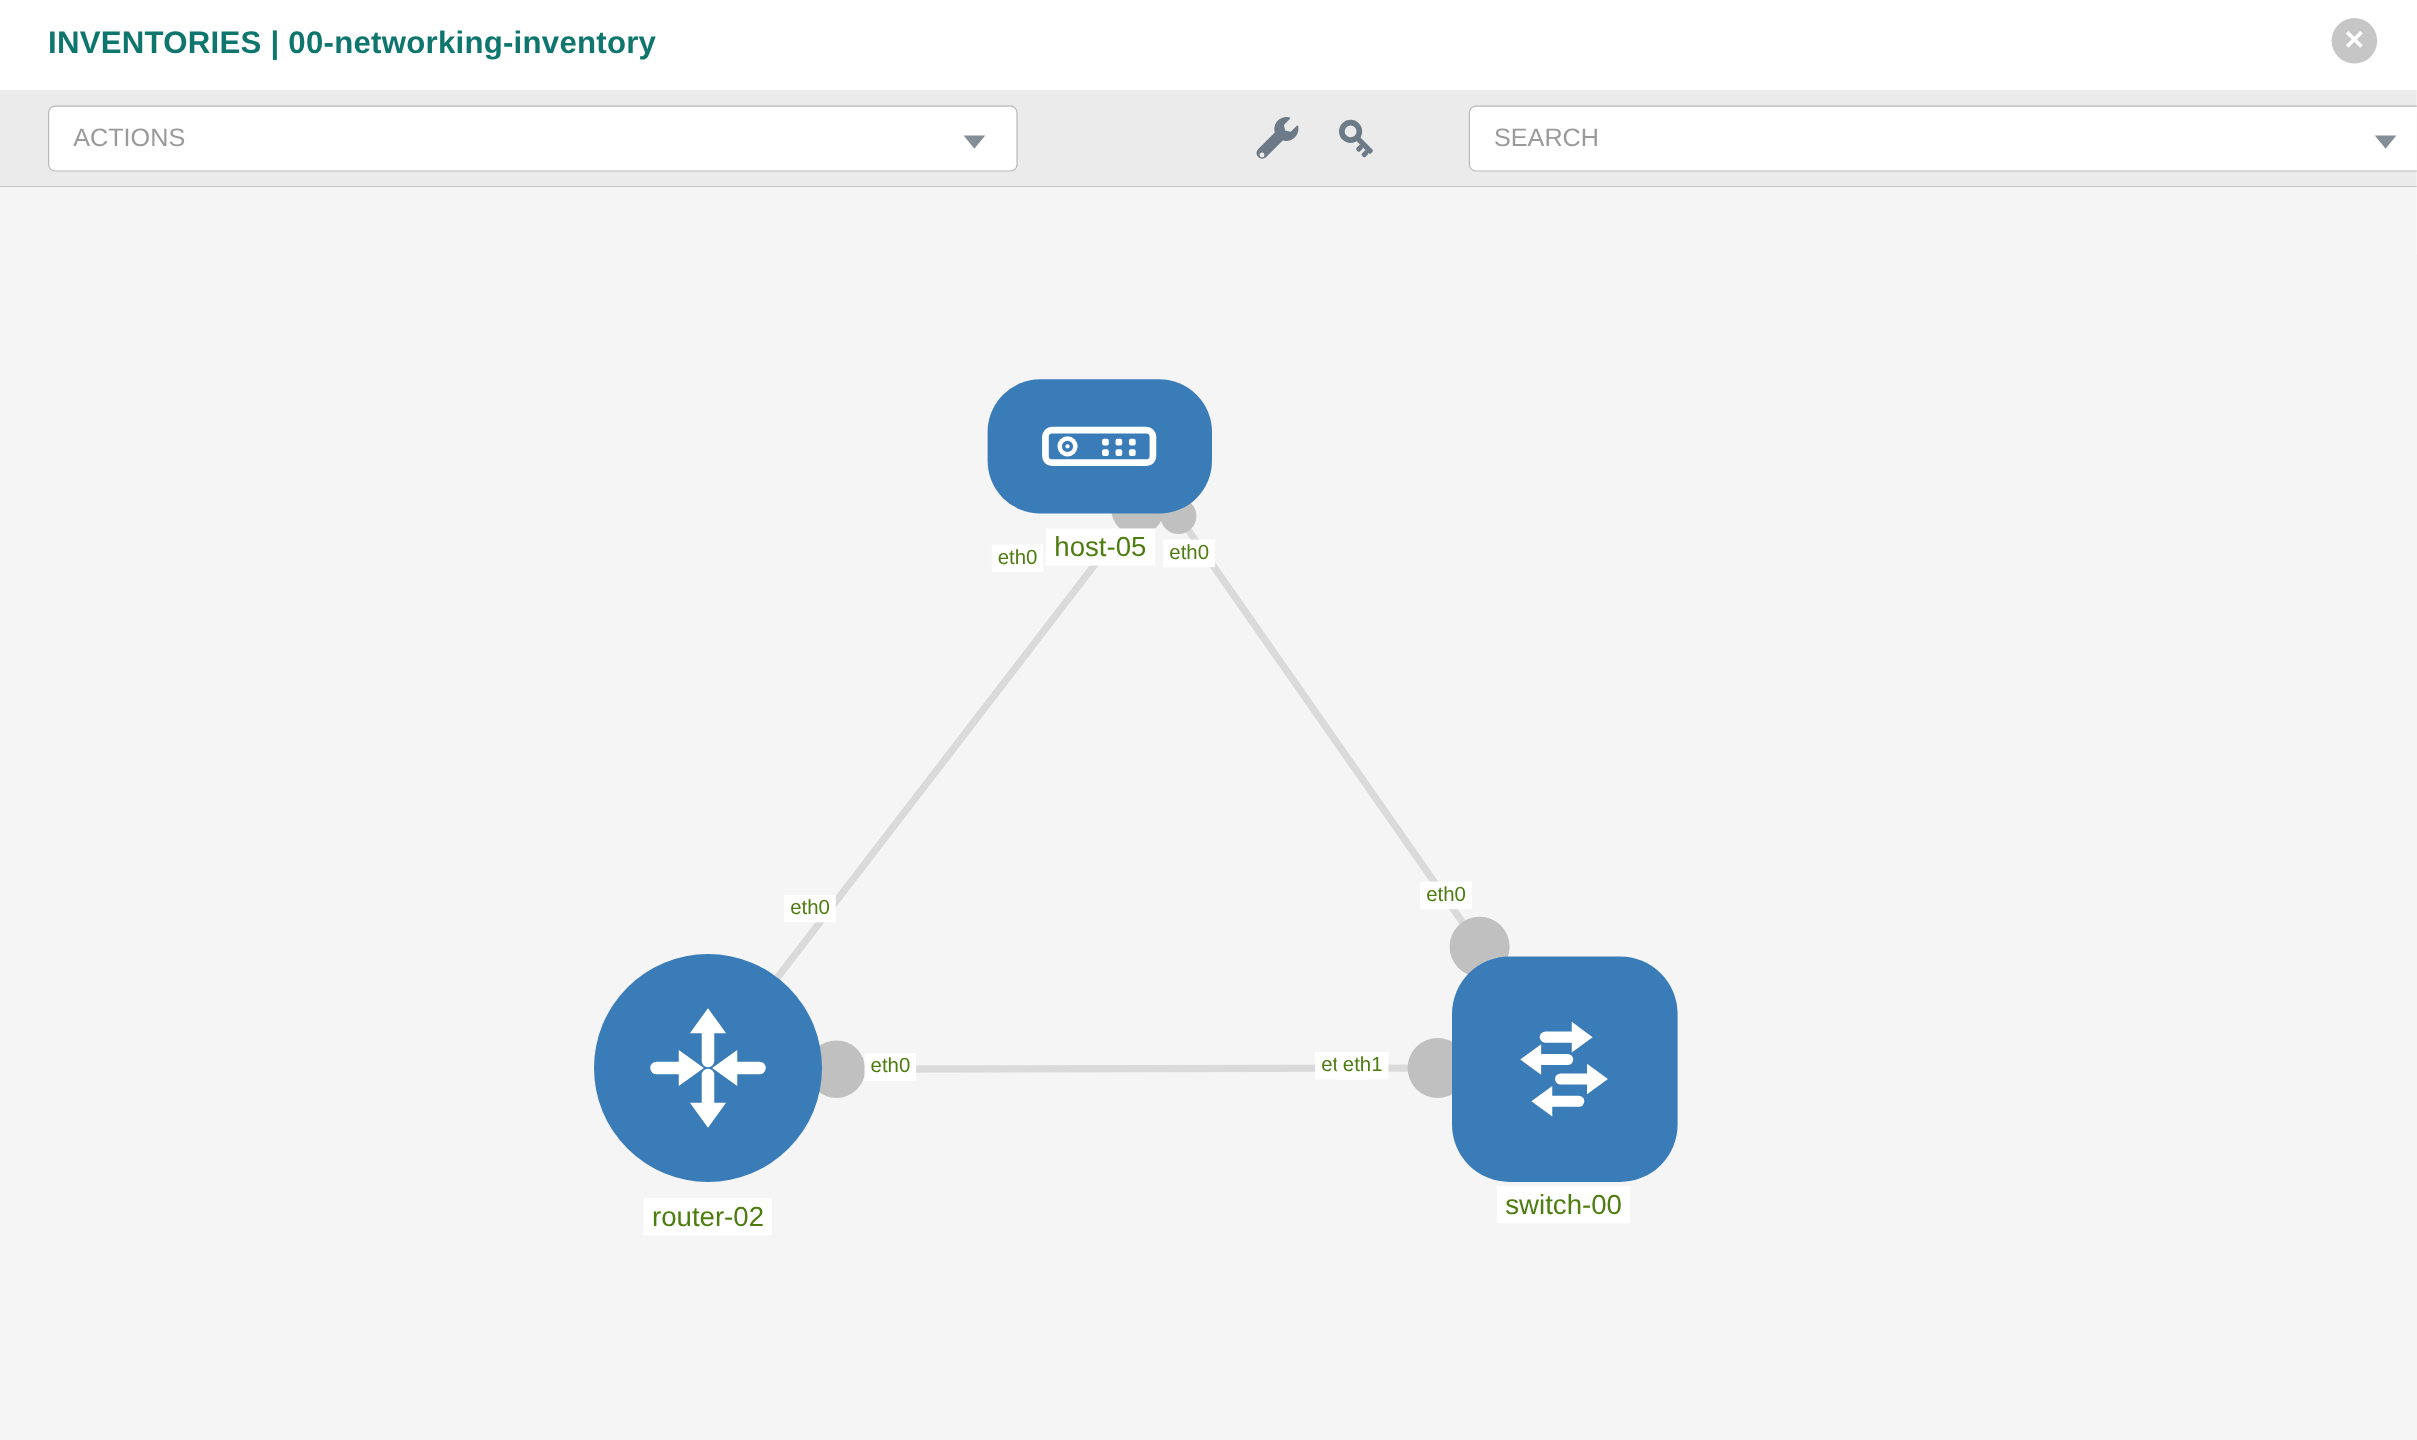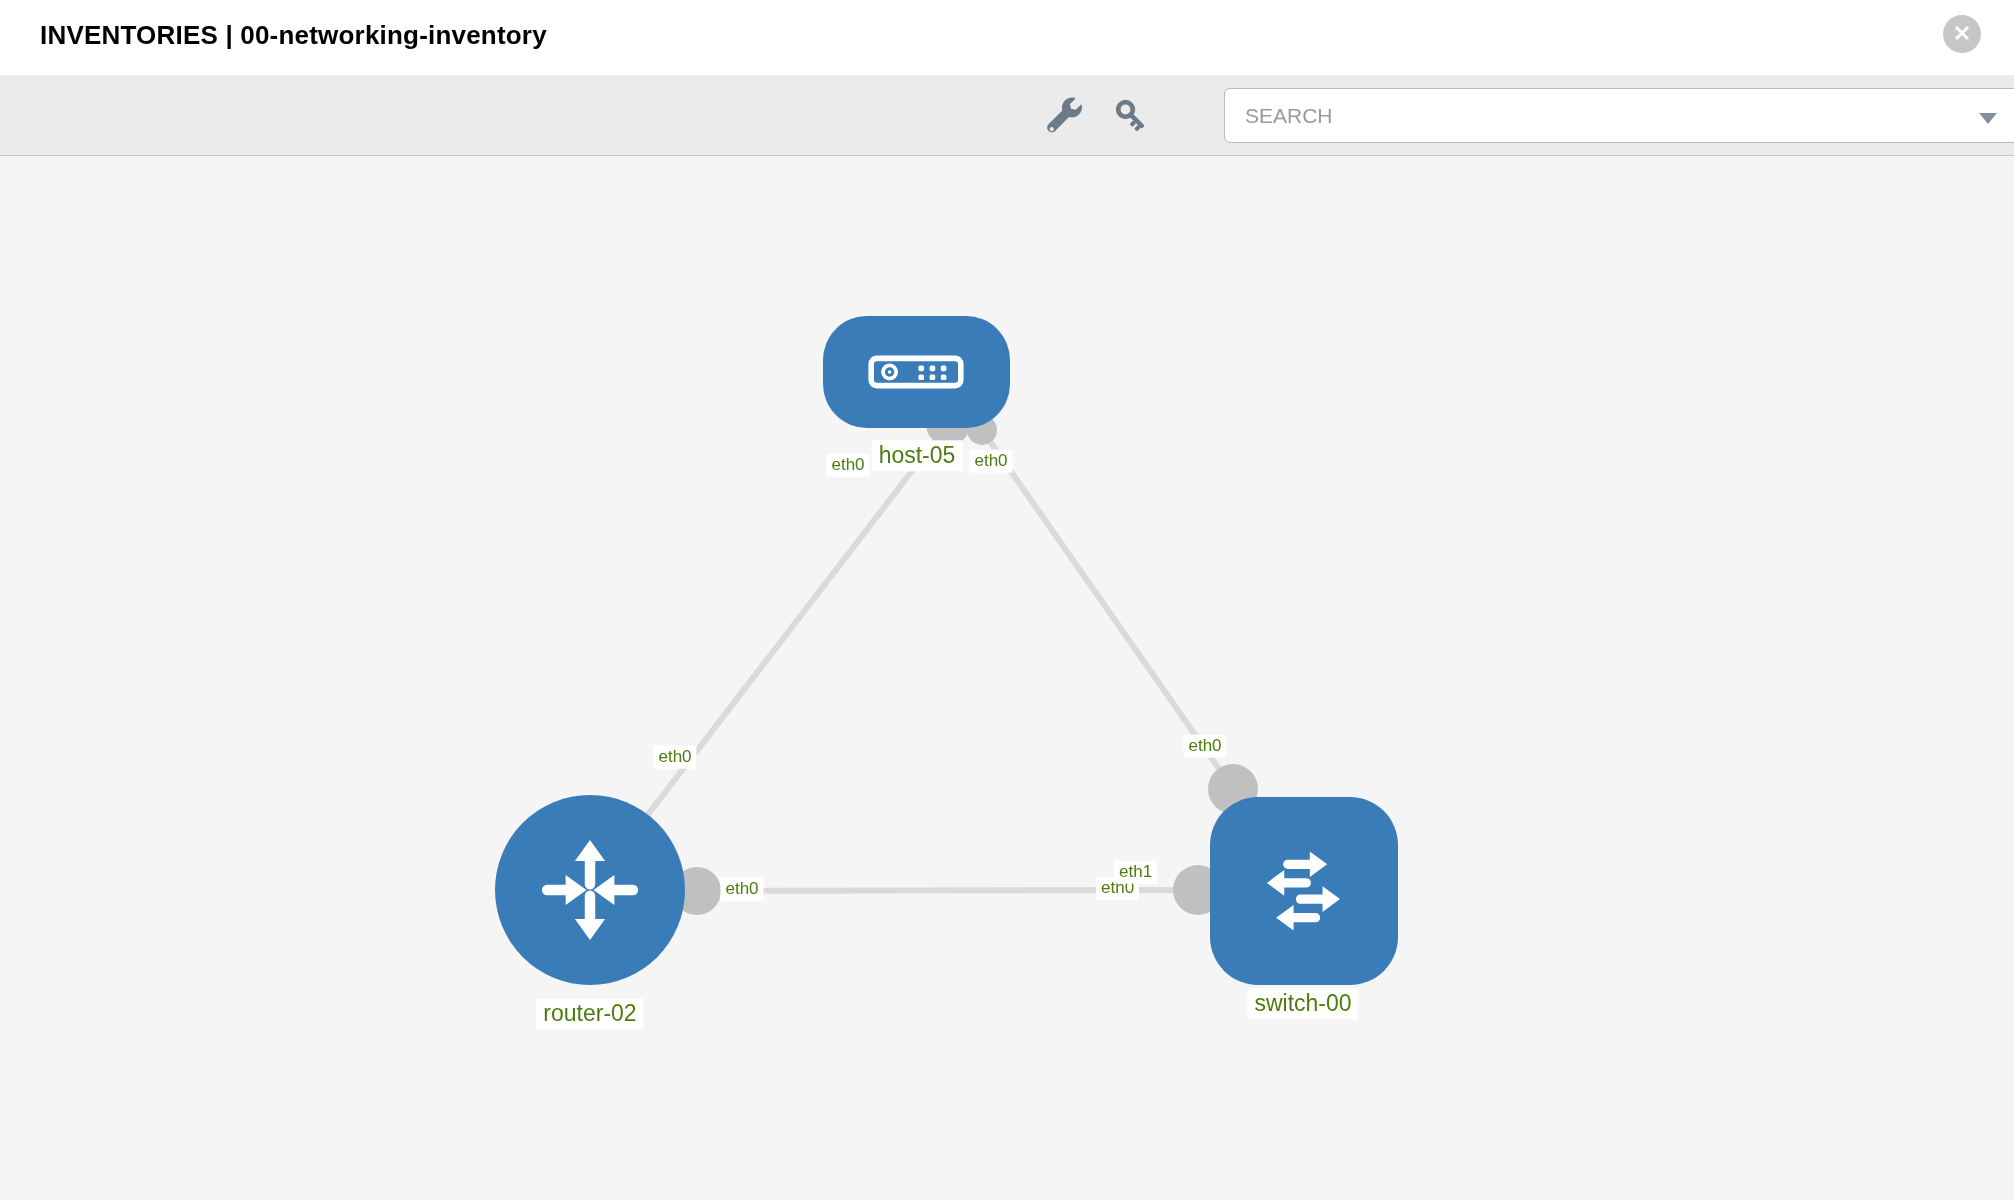--- a/index.html
+++ b/index.html
@@ -2,21 +2,21 @@
 <html><head>
 <meta charset="utf-8">
 <style>
   * { margin:0; padding:0; box-sizing:border-box; }
   html,body { width:2014px; height:1200px; overflow:hidden;
     font-family:"Liberation Sans", sans-serif; background:#fff; }
 
   
   .header { position:relative; width:2014px; height:75px; background:#ffffff; }
   .page-title { position:absolute; left:40px; top:20px; font-size:26px;
-    font-weight:700; color:#000000; letter-spacing:.2px; }
+    font-weight:700; color:#0f766e; letter-spacing:.2px; }
   .close-btn { position:absolute; left:1943px; top:15px; width:38px; height:38px;
     border-radius:50%; background:#c6c6c6; color:#ffffff; font-size:22px;
     font-weight:700; display:flex; align-items:center; justify-content:center;
     cursor:pointer; user-select:none; }
 
   
   .toolbar { position:relative; width:2014px; height:81px; background:#ebebeb;
     border-bottom:1px solid #c6c6c6; }
   .dd { position:absolute; top:13px; height:55px; background:#ffffff;
     border:1px solid #b9b9b9; border-radius:6px; display:flex;
@@ -45,20 +45,24 @@
 </style>
 </head>
 <body>
 
 <div class="header">
   <div class="page-title">INVENTORIES | 00-networking-inventory</div>
   <div class="close-btn">✕</div>
 </div>
 
 <div class="toolbar">
+  <div class="dd dd-actions">
+    <span>ACTIONS</span>
+    <span class="caret"></span>
+  </div>
 
   <svg class="tool-icon wrench" viewBox="0 0 24 24">
     <path fill="#6d7a87" d="M22.7 5.2c-.1-.4-.6-.5-.9-.2l-3.1 3.1-2.9-.7-.7-2.9 3.1-3.1c.3-.3.1-.8-.3-.9-2.1-.5-4.4.1-6 1.7-1.7 1.7-2.2 4.2-1.6 6.3l-8.7 8.7c-1.2 1.2-1.2 3 0 4.2 1.2 1.2 3 1.2 4.2 0l8.7-8.7c2.1.6 4.6.1 6.3-1.6 1.6-1.6 2.2-3.9 1.9-5.9z"></path>
     <circle cx="3.6" cy="20.3" r="1.3" fill="#ebebeb"></circle>
   </svg>
 
   <svg class="tool-icon key" viewBox="0 0 24 24">
     <g transform="rotate(-45 12 12)" fill="#6d7a87">
       <circle cx="12" cy="6.2" r="4.6" fill="none" stroke="#6d7a87" stroke-width="3"></circle>
       <rect x="10.6" y="9.5" width="2.8" height="12.5" rx="1"></rect>
@@ -131,16 +135,16 @@
   <div id="labels">
       <div class="chip node-chip" style="left: 917px; top: 300px;">host-05</div>
       <div class="chip node-chip" style="left: 590px; top: 858px;">router-02</div>
       <div class="chip node-chip" style="left: 1303px; top: 848px;">switch-00</div>
       <div class="chip iface-chip" style="left: 848px; top: 309px;">eth0</div>
       <div class="chip iface-chip" style="left: 991px; top: 305px;">eth0</div>
       <div class="chip iface-chip" style="left: 675px; top: 601px;">eth0</div>
       <div class="chip iface-chip" style="left: 1205px; top: 590px;">eth0</div>
       <div class="chip iface-chip" style="left: 742px; top: 733px;">eth0</div>
       <div class="chip iface-chip" style="left: 1096px; top: 732px; transform: translateY(-50%); z-index: 1;">eth0</div>
-      <div class="chip iface-chip" style="left: 1114px; top: 716px; transform: translateY(-50%); z-index: 2;">eth1</div>
+      <div class="chip iface-chip" style="left: 1114px; top: 732px; transform: translateY(-50%); z-index: 2;">eth1</div>
     </div>
 
 </div>
 
 </body></html>

